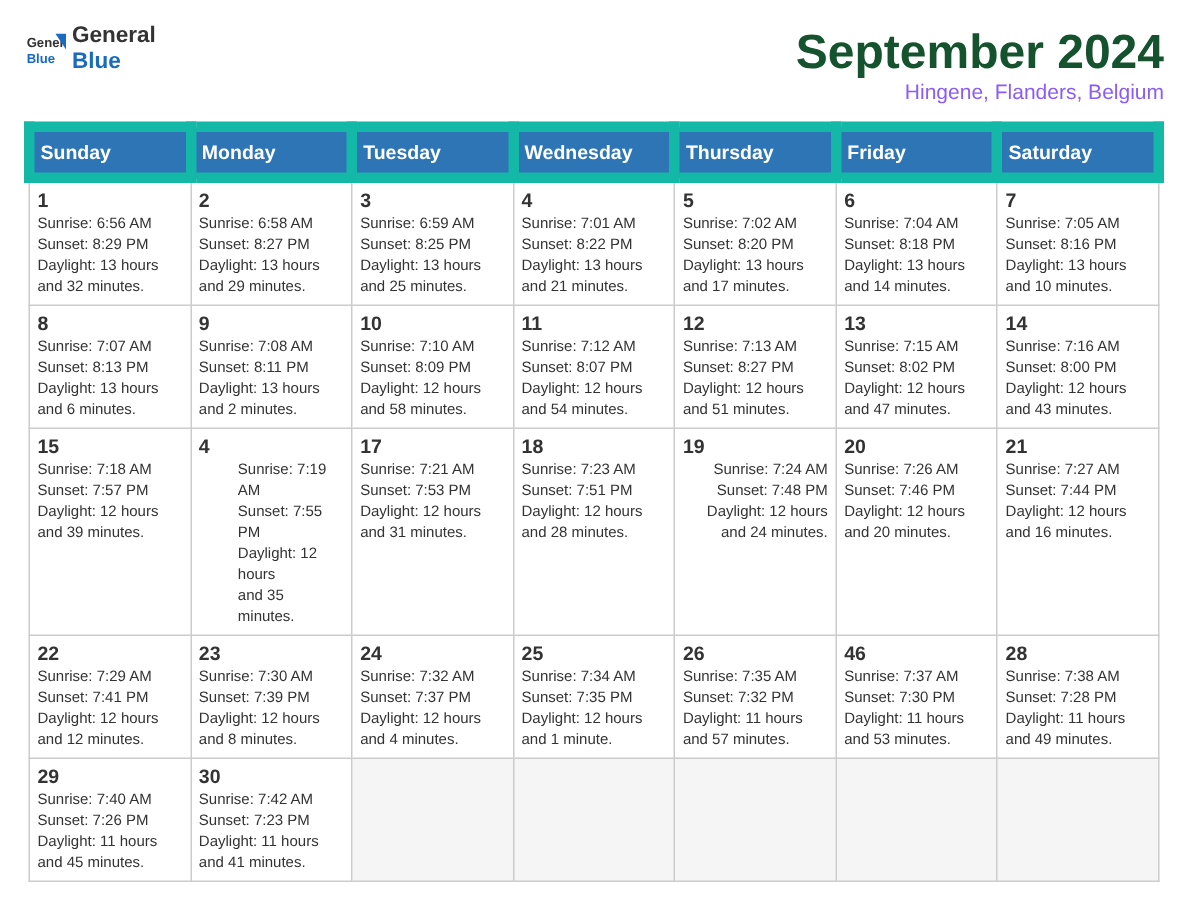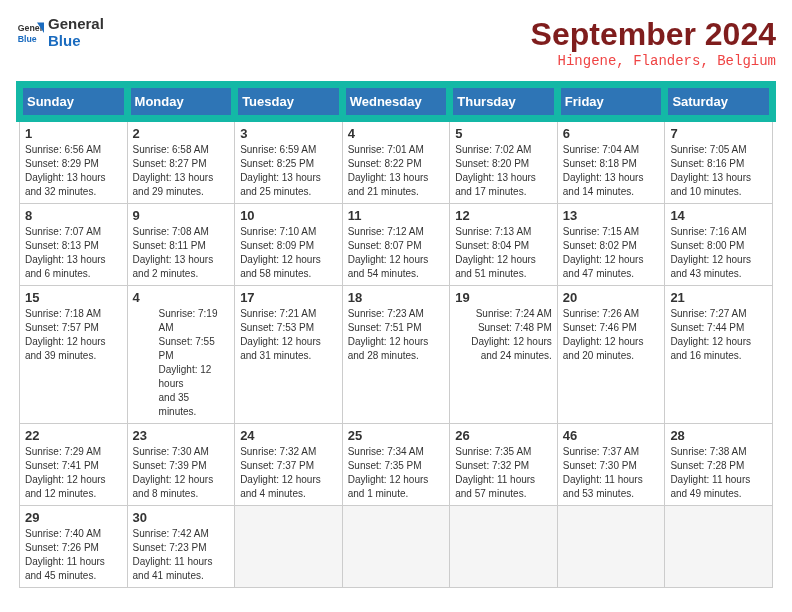--- a/index.html
+++ b/index.html
@@ -24,26 +24,25 @@
     .logo-icon {
       width: 28px;
       height: 28px;
     }
     .title-area {
       text-align: right;
     }
     .month-title {
       font-size: 32px;
       font-weight: bold;
-      color: #7f1d1d;
+      color: #14532d;
     }
     .subtitle {
       font-size: 14px;
-      color: #ef4444;
-      font-family: Liberation Mono, monospace;
+      color: #8b5cf6;
     }
     table {
       width: 100%;
       border-collapse: collapse;
       table-layout: fixed;
     }
     th {
       background-color: #2e75b6;
       color: #fff;
       font-size: 13px;
@@ -185,21 +184,21 @@
         <td>
           <div class="day-num">11</div>
           <div class="day-info" style="white-space: pre-line;">Sunrise: 7:12 AM
 Sunset: 8:07 PM
 Daylight: 12 hours
 and 54 minutes.</div>
         </td>
         <td>
           <div class="day-num">12</div>
           <div class="day-info" style="white-space: pre-line;">Sunrise: 7:13 AM
-Sunset: 8:04 PM
+Sunset: 8:27 PM
 Daylight: 12 hours
 and 51 minutes.</div>
         </td>
         <td>
           <div class="day-num">13</div>
           <div class="day-info" style="white-space: pre-line;">Sunrise: 7:15 AM
 Sunset: 8:02 PM
 Daylight: 12 hours
 and 47 minutes.</div>
         </td>

